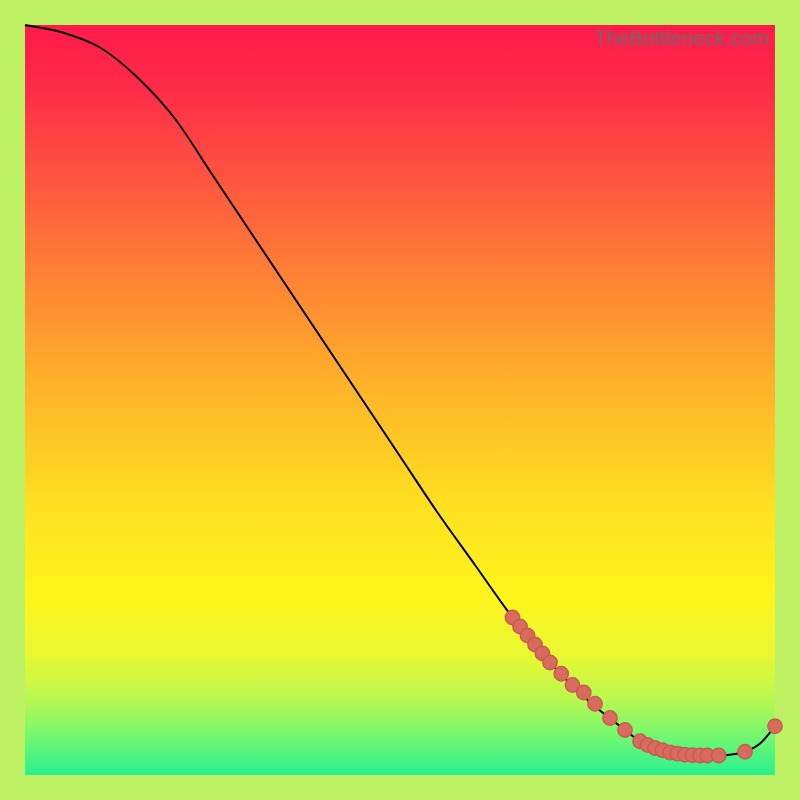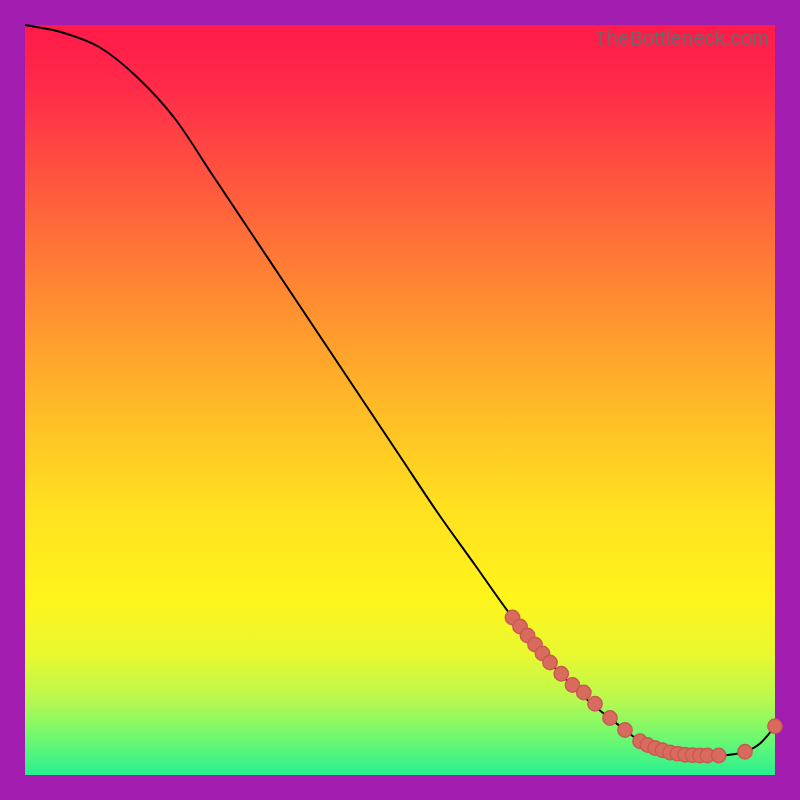--- a/index.html
+++ b/index.html
@@ -8,21 +8,21 @@
     width: 800px;
     height: 800px;
     background: #000;
     font-family: Arial, Helvetica, sans-serif;
     overflow: hidden;
   }
   .chart-outer {
     position: relative;
     width: 800px;
     height: 800px;
-    background: #a21caf;
+    background: #bef264;
   }
   .plot-area {
     position: absolute;
     left: 25px;
     top: 25px;
     width: 750px;
     height: 750px;
     background: linear-gradient(to bottom,
       #ff1a4a 0%,
       #ff2a49 8%,

